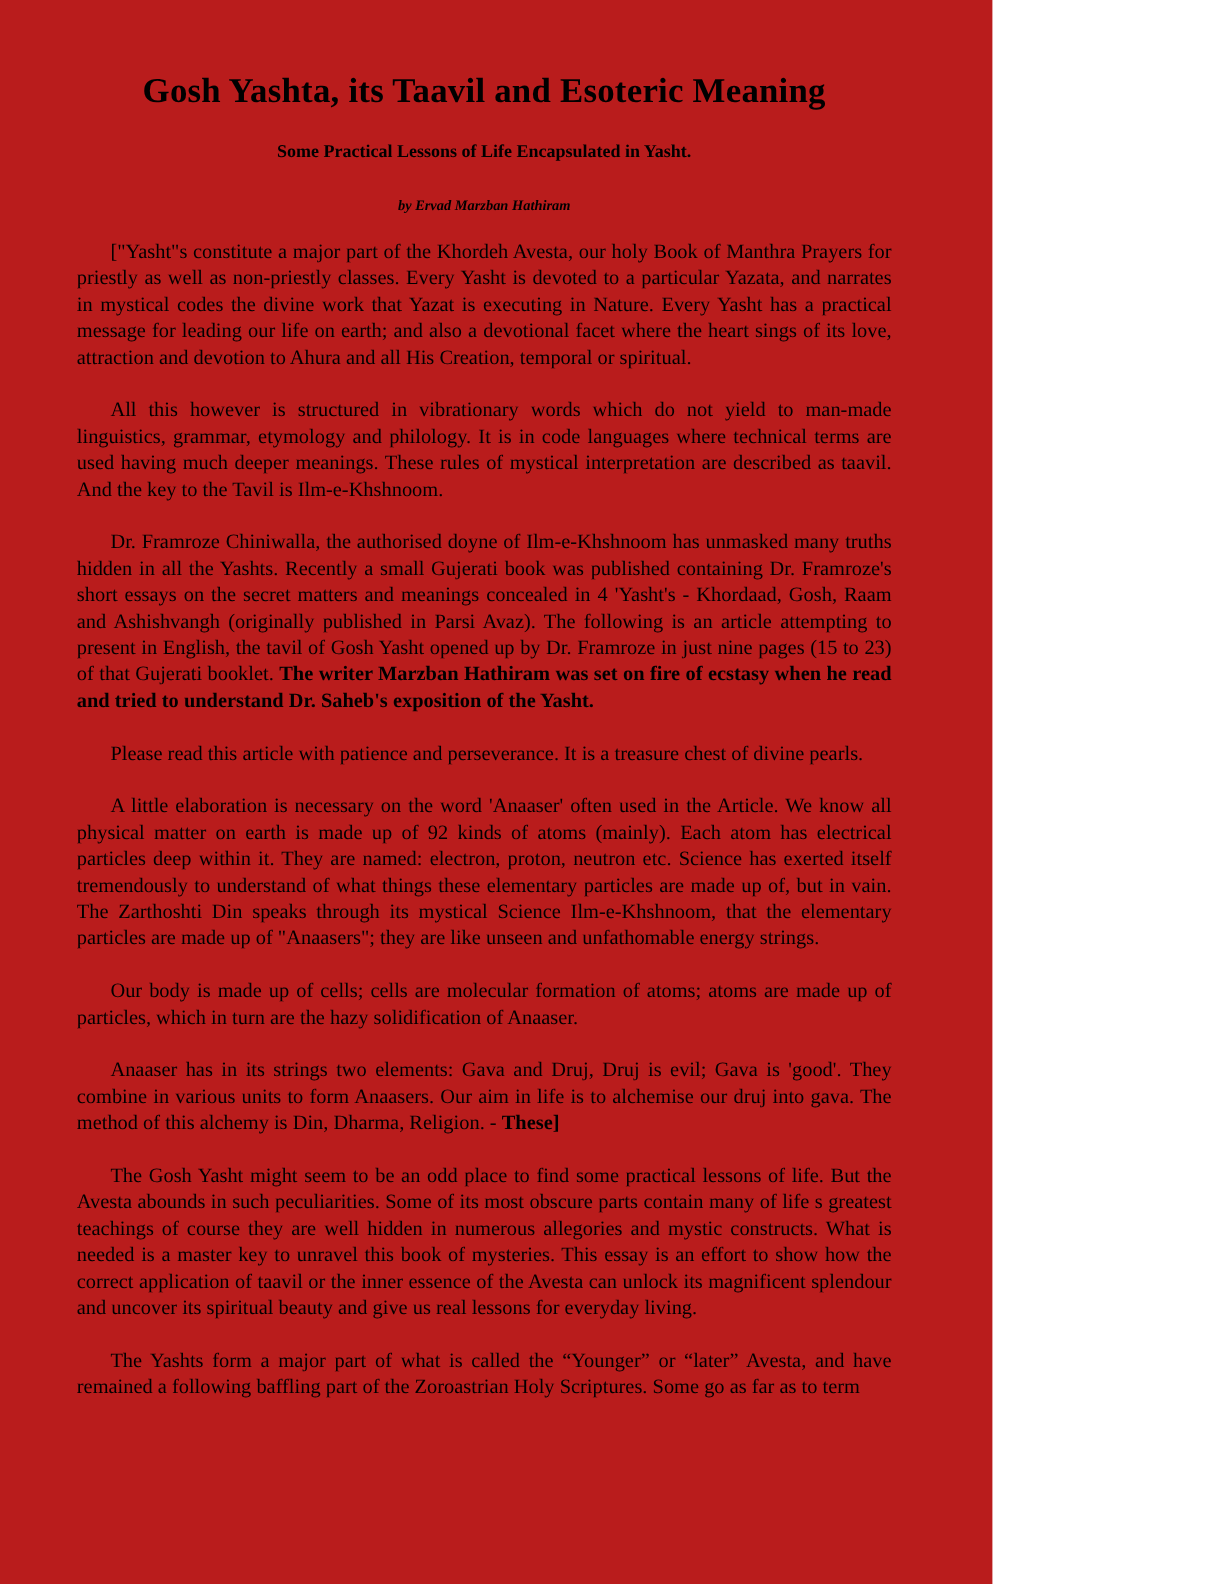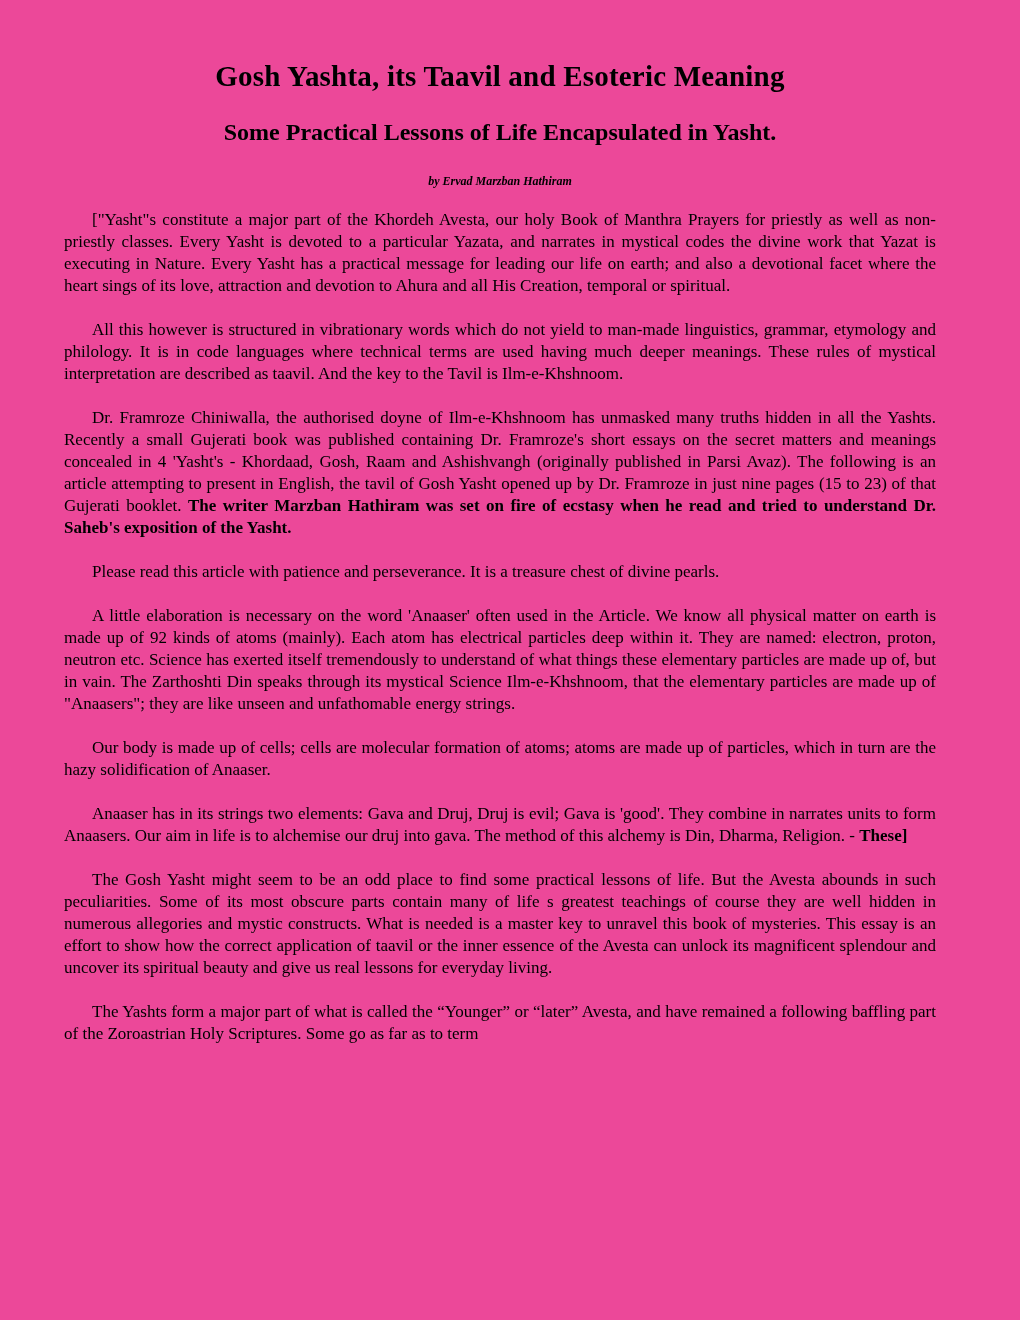--- a/index.html
+++ b/index.html
@@ -5,34 +5,34 @@
   * { margin: 0; padding: 0; box-sizing: border-box; }
   html, body { background: #ffffff; }
   body {
     width: 1020px;
     min-height: 1320px;
     font-family: "Liberation Serif", serif;
     color: #000000;
     -webkit-font-smoothing: antialiased;
   }
   .page {
-    width: 1020px;
+    width: 827px;
     min-height: 1320px;
     padding: 60px 84px 40px 64px;
-    background: #ec4899;
+    background: #b91c1c;
   }
   .title {
     font-size: 29px;
     font-weight: bold;
     text-align: center;
     letter-spacing: 0.2px;
     margin-bottom: 26px;
   }
   .subtitle {
-    font-size: 24px;
+    font-size: 15px;
     font-weight: bold;
     text-align: center;
     margin-bottom: 28px;
   }
   .byline {
     font-size: 12px;
     font-weight: bold;
     font-style: italic;
     text-align: center;
     margin-bottom: 20px;
@@ -65,21 +65,21 @@
     <p class="para"><span>All this however is structured in vibrationary words which do not yield to man-made linguistics, grammar, etymology and philology. It is in code languages where technical terms are used having much deeper meanings. These rules of mystical interpretation are described as taavil. And the key to the Tavil is Ilm-e-Khshnoom.</span><b class="bold"></b></p>
 
     <p class="para"><span>Dr. Framroze Chiniwalla, the authorised doyne of Ilm-e-Khshnoom has unmasked many truths hidden in all the Yashts. Recently a small Gujerati book was published containing Dr. Framroze's short essays on the secret matters and meanings concealed in 4 'Yasht's - Khordaad, Gosh, Raam and Ashishvangh (originally published in Parsi Avaz). The following is an article attempting to present in English, the tavil of Gosh Yasht opened up by Dr. Framroze in just nine pages (15 to 23) of that Gujerati booklet. </span><b class="bold">The writer Marzban Hathiram was set on fire of ecstasy when he read and tried to understand Dr. Saheb's exposition of the Yasht.</b></p>
 
     <p class="para"><span>Please read this article with patience and perseverance. It is a treasure chest of divine pearls.</span><b class="bold"></b></p>
 
     <p class="para"><span>A little elaboration is necessary on the word 'Anaaser' often used in the Article. We know all physical matter on earth is made up of 92 kinds of atoms (mainly). Each atom has electrical particles deep within it. They are named: electron, proton, neutron etc. Science has exerted itself tremendously to understand of what things these elementary particles are made up of, but in vain. The Zarthoshti Din speaks through its mystical Science Ilm-e-Khshnoom, that the elementary particles are made up of "Anaasers"; they are like unseen and unfathomable energy strings.</span><b class="bold"></b></p>
 
     <p class="para"><span>Our body is made up of cells; cells are molecular formation of atoms; atoms are made up of particles, which in turn are the hazy solidification of Anaaser.</span><b class="bold"></b></p>
 
-    <p class="para"><span>Anaaser has in its strings two elements: Gava and Druj, Druj is evil; Gava is 'good'. They combine in narrates units to form Anaasers. Our aim in life is to alchemise our druj into gava. The method of this alchemy is Din, Dharma, Religion. - </span><b class="bold">These]</b></p>
+    <p class="para"><span>Anaaser has in its strings two elements: Gava and Druj, Druj is evil; Gava is 'good'. They combine in various units to form Anaasers. Our aim in life is to alchemise our druj into gava. The method of this alchemy is Din, Dharma, Religion. - </span><b class="bold">These]</b></p>
 
     <p class="para"><span>The Gosh Yasht might seem to be an odd place to find some practical lessons of life. But the Avesta abounds in such peculiarities. Some of its most obscure parts contain many of life s greatest teachings of course they are well hidden in numerous allegories and mystic constructs. What is needed is a master key to unravel this book of mysteries. This essay is an effort to show how the correct application of taavil or the inner essence of the Avesta can unlock its magnificent splendour and uncover its spiritual beauty and give us real lessons for everyday living.</span><b class="bold"></b></p>
 
     <p class="para"><span>The Yashts form a major part of what is called the “Younger” or “later” Avesta, and have remained a following baffling part of the Zoroastrian Holy Scriptures. Some go as far as to term</span><b class="bold"></b></p>
 
   </div>
 
 </div>
 
 </body></html>

